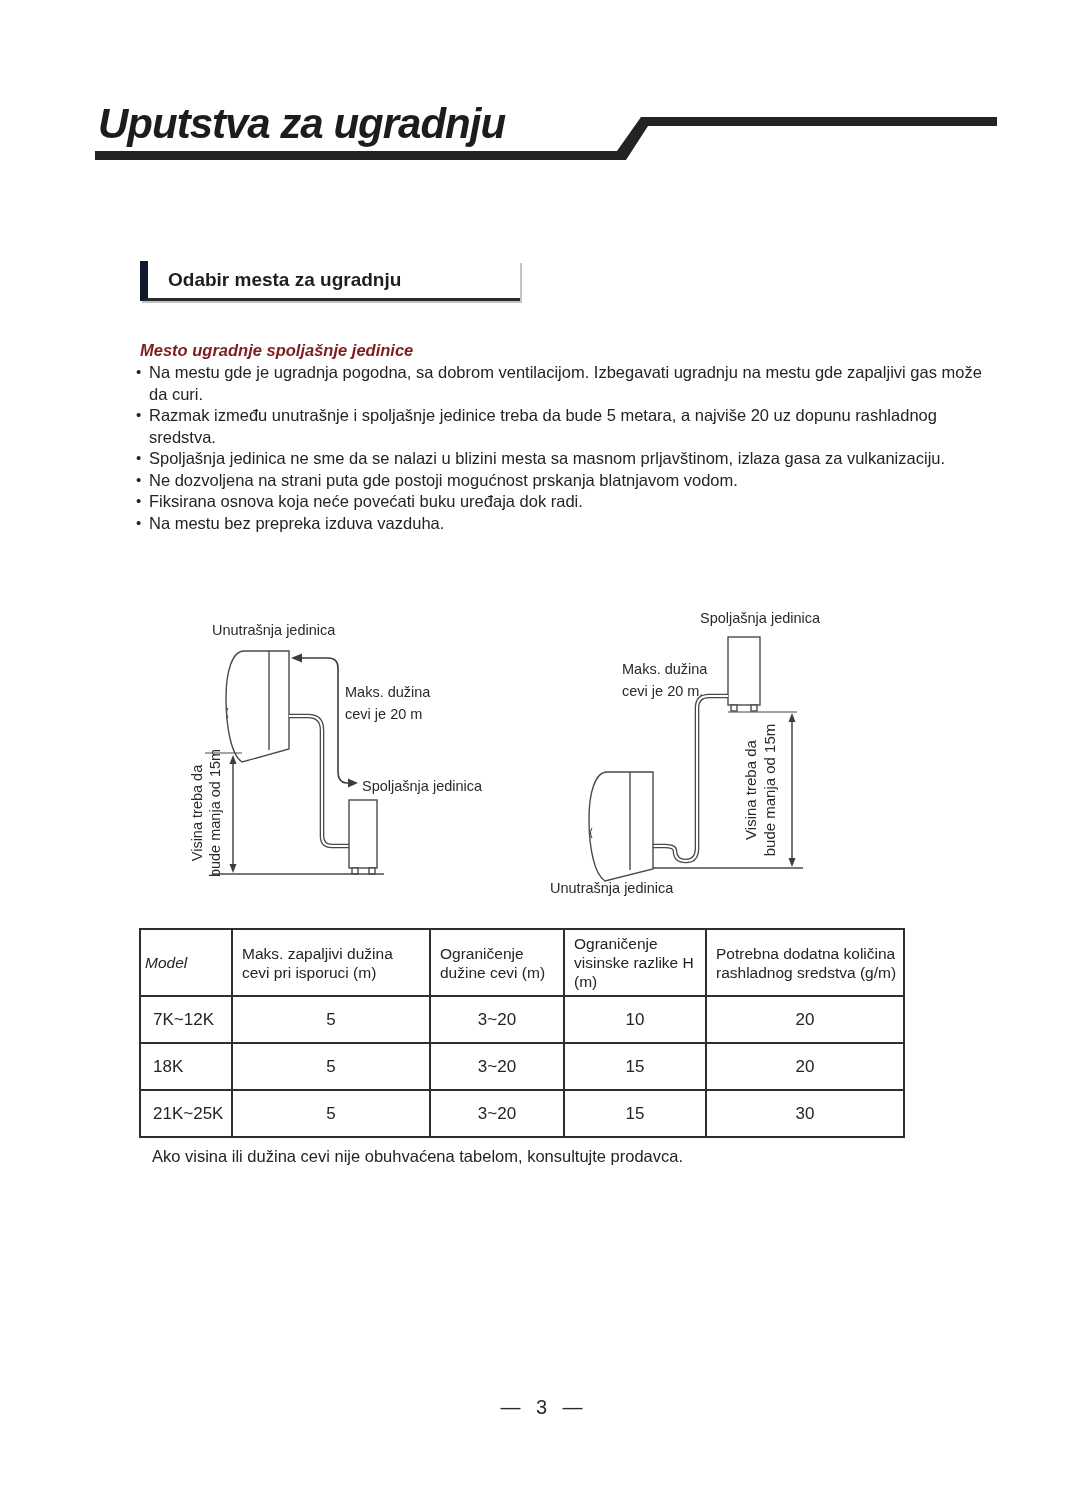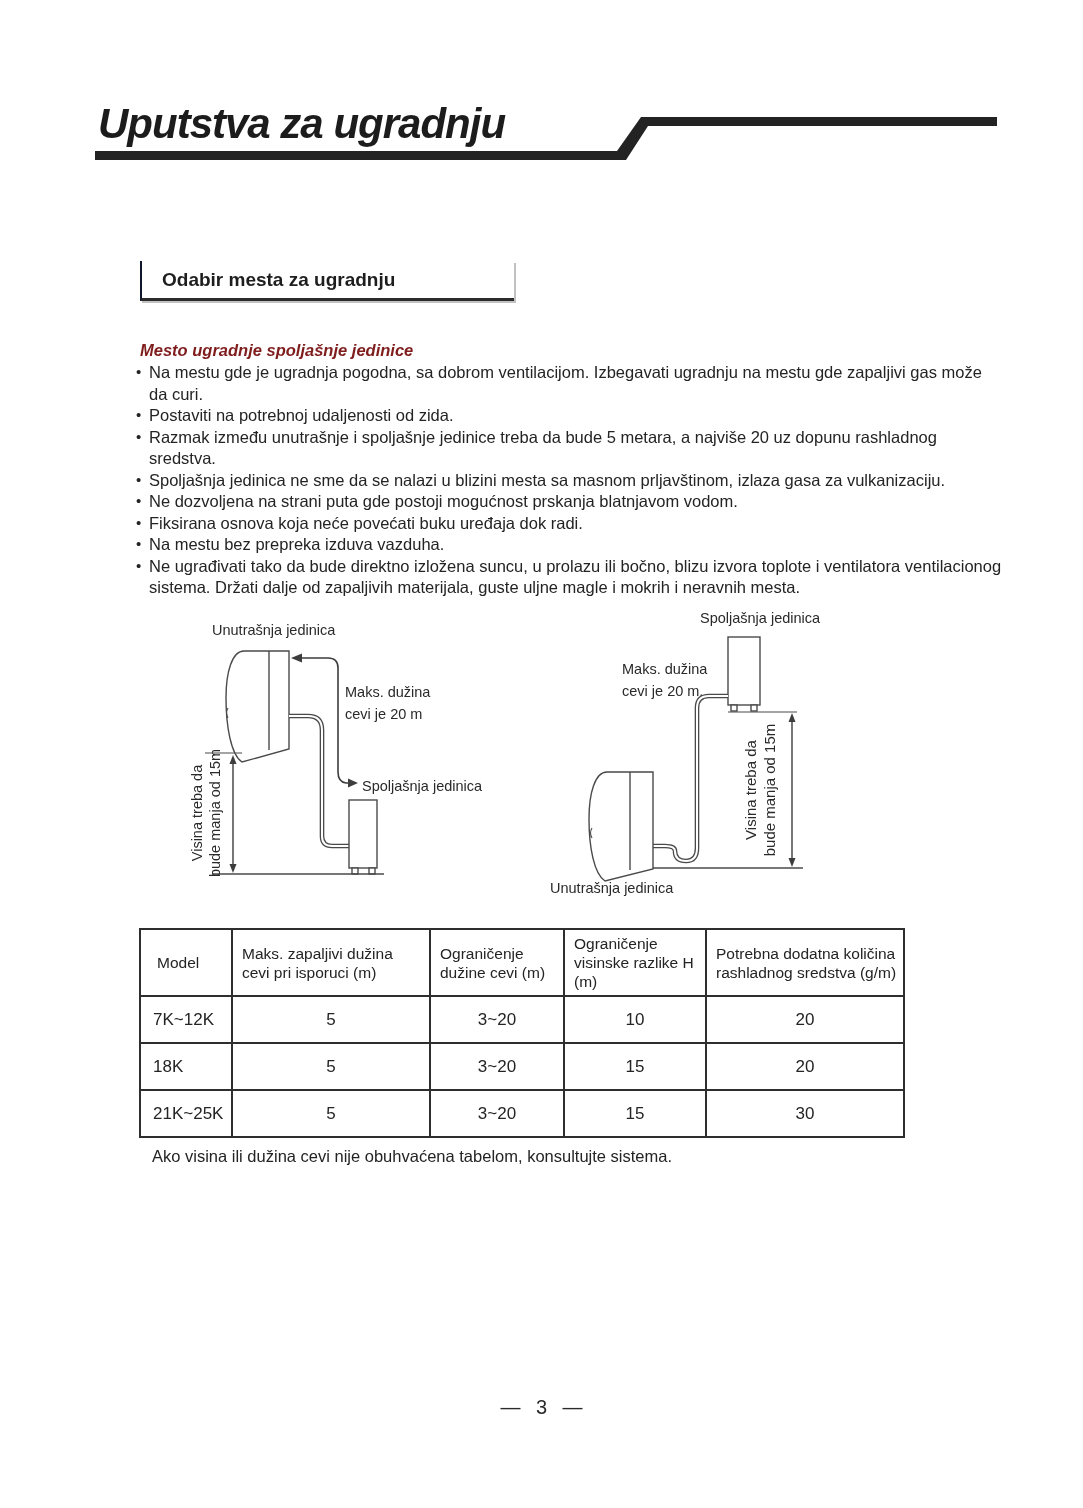--- a/index.html
+++ b/index.html
@@ -10,21 +10,21 @@
   .abs{position:absolute;}
   
   .title{
     left:98px;top:100px;font-size:42px;font-weight:bold;font-style:italic;
     letter-spacing:-1px;color:#1c1c1c;white-space:nowrap;
   }
   .header-rule{left:0;top:0;}
   
   .section-header{
     left:140px;top:261px;width:372px;height:37px;
-    border-left:2px solid #0f172a;border-bottom:3px solid #2b2b2b;
+    border-left:8px solid #0f172a;border-bottom:3px solid #2b2b2b;
     box-shadow:2px 2px 0 #c2c2c2;
     display:flex;align-items:center;
   }
   .section-header span{
     padding-left:20px;font-size:19px;font-weight:bold;color:#1e1e1e;
   }
   
   .intro-heading{
     left:140px;top:341px;font-size:16.5px;font-weight:bold;font-style:italic;color:#7f1d1d;
   }
@@ -41,21 +41,21 @@
   
   table.spec{
     left:139px;top:928px;border-collapse:collapse;table-layout:fixed;width:764px;
     font-size:15.5px;color:#242424;
   }
   table.spec th, table.spec td{border:2px solid #2e2e2e;}
   table.spec th{
     font-weight:normal;text-align:left;vertical-align:middle;padding:4px 6px 4px 9px;
     height:56px;line-height:19px;
   }
-  table.spec th.model-col{padding-left:16px;}
+  table.spec th.model-col{padding-left:4px;font-style:italic;}
   table.spec td{font-size:17px;text-align:center;vertical-align:middle;height:43px;}
   table.spec td.model-cell{text-align:left;padding-left:12px;border-radius:11px;}
   
   .note{left:152px;top:1147px;font-size:16.5px;color:#242424;}
   .page-number{
     left:0;top:1396px;width:1083px;text-align:center;font-size:20px;color:#2a2a2a;
     word-spacing:10px;
   }
 </style>
 </head>
@@ -68,27 +68,25 @@
     <polygon points="95,151 617,151 641,117 997,117 997,126 648,126 626,160 95,160" fill="#232323"></polygon>
   </svg>
 
   <div class="abs section-header">
     <span>Odabir mesta za ugradnju</span>
   </div>
 
   <div class="abs intro-heading">Mesto ugradnje spoljašnje jedinice</div>
   <ul class="abs bullets">
     <li>Na mestu gde je ugradnja pogodna, sa dobrom ventilacijom. Izbegavati ugradnju na mestu gde zapaljivi gas može da curi.</li>
-    <li>Postaviti na potrebnoj udaljenosti od zida.</li>
     <li>Razmak između unutrašnje i spoljašnje jedinice treba da bude 5 metara, a najviše 20 uz dopunu rashladnog sredstva.</li>
     <li>Spoljašnja jedinica ne sme da se nalazi u blizini mesta sa masnom prljavštinom, izlaza gasa za vulkanizaciju.</li>
     <li>Ne dozvoljena na strani puta gde postoji mogućnost prskanja blatnjavom vodom.</li>
     <li>Fiksirana osnova koja neće povećati buku uređaja dok radi.</li>
     <li>Na mestu bez prepreka izduva vazduha.</li>
-    <li>Ne ugrađivati tako da bude direktno izložena suncu, u prolazu ili bočno, blizu izvora toplote i ventilatora ventilacionog sistema. Držati dalje od zapaljivih materijala, guste uljne magle i mokrih i neravnih mesta.</li>
   </ul>
 
   <svg class="abs" style="left:180px;top:600px;" width="320" height="295" viewBox="0 0 320 295">
 
     <text x="32" y="35" font-size="14.5">Unutrašnja jedinica</text>
     <g fill="#ffffff" stroke="#4a4a4a" stroke-width="1.4">
       <path d="M109,51 L64,51 C52,51 46,72 46,98 C46,126 51,155 62,162 L109,149 Z"></path>
       <line x1="89" y1="51" x2="89" y2="150" fill="none"></line>
       <path d="M48,108 q-3,5 0,10" fill="none" stroke-width="1.1"></path>
     </g>
@@ -191,17 +189,17 @@
     <tr>
       <td class="model-cell">21K~25K</td>
       <td>5</td>
       <td>3~20</td>
       <td>15</td>
       <td>30</td>
     </tr>
   </tbody>
     </table>
 
-  <div class="abs note">Ako visina ili dužina cevi nije obuhvaćena tabelom, konsultujte sistema.</div>
+  <div class="abs note">Ako visina ili dužina cevi nije obuhvaćena tabelom, konsultujte prodavca.</div>
 
   <div class="abs page-number">— 3 —</div>
 
 </div>
 
 </body></html>

